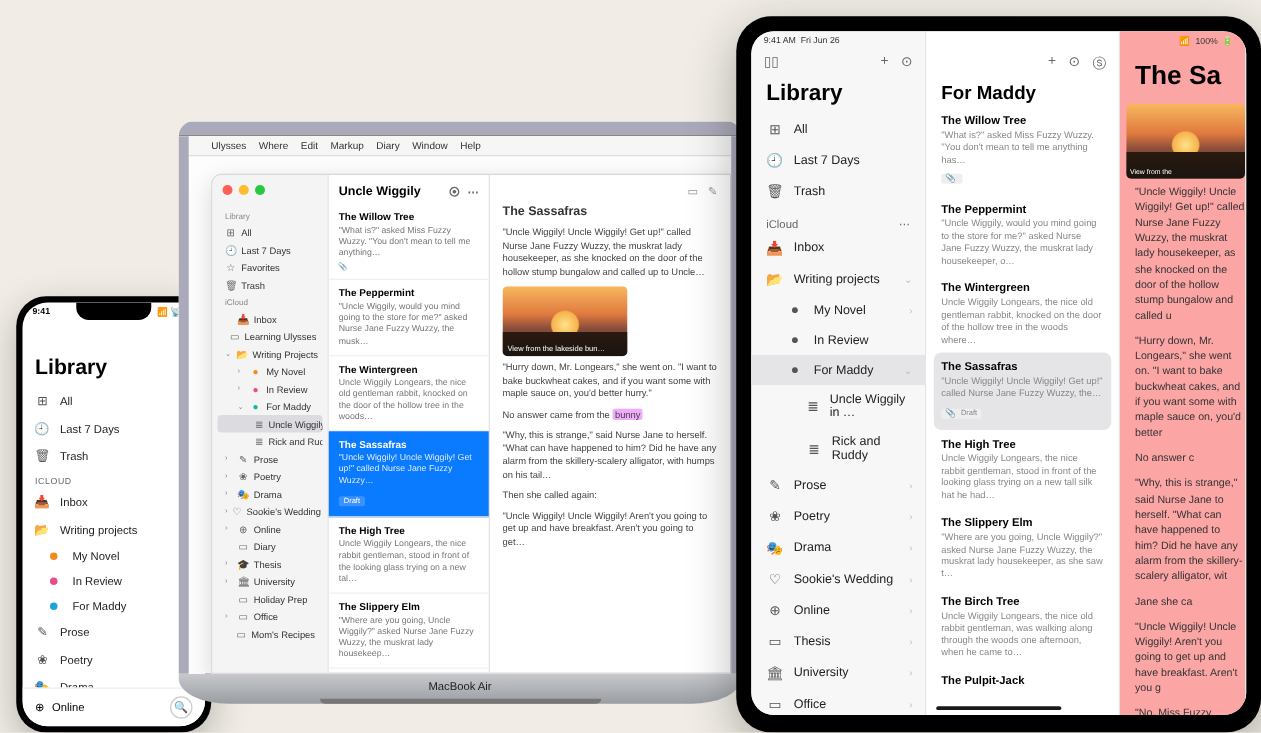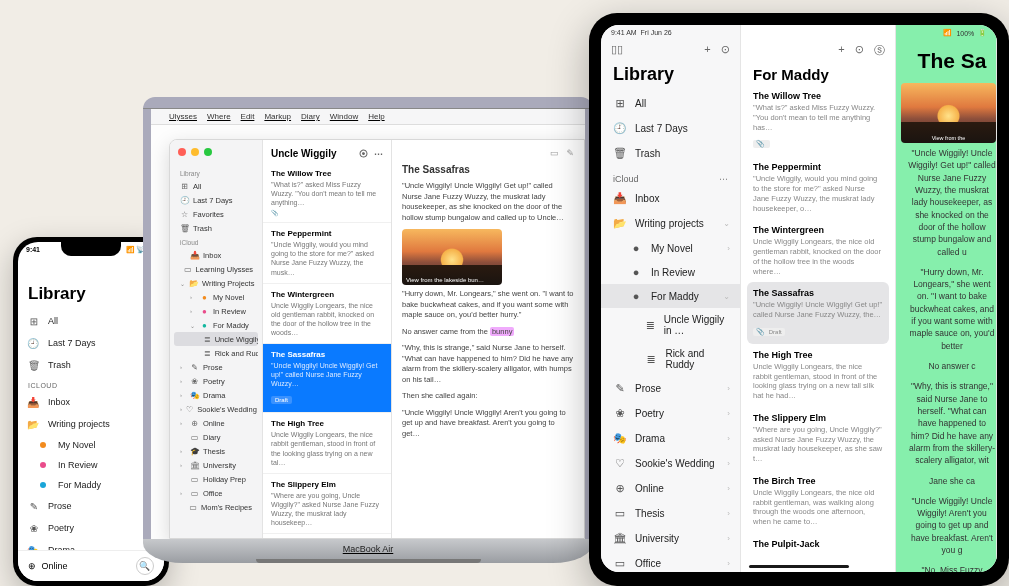--- a/index.html
+++ b/index.html
@@ -18,21 +18,21 @@
   .iph-title { font-size:17px; font-weight:700; padding:30px 10px 6px; }
   .iph-item { display:flex; align-items:center; gap:8px; padding:5px 10px; font-size:9px; color:#222;}
   .iph-item .ic { width:12px; height:12px; display:flex; align-items:center; justify-content:center; font-size:10px; color:#555;}
   .iph-section { font-size:7px; color:#666; padding:6px 10px 2px; letter-spacing:.5px;}
   .iph-sub { padding-left:22px;}
   .iph-sub .dot{ width:6px;height:6px; border-radius:50%; display:inline-block; margin-right:4px;}
   .iph-online { display:flex; align-items:center; justify-content:space-between; padding:6px 10px; font-size:9px; border-top:1px solid #eee; position:absolute; bottom:0; left:0; right:0; background:#fff;}
   .iph-search { width:18px; height:18px; border:1px solid #ccc; border-radius:50%; display:flex; align-items:center; justify-content:center; font-size:9px; color:#666;}
 
   
-  .macbook { position:absolute; left:143px; top:97px; width:450px; height:489px;text-decoration:underline; }
+  .macbook { position:absolute; left:143px; top:97px; width:450px; height:489px; }
   .mac-top { height:12px; background:#aab; border-radius:12px 12px 0 0; border-bottom:1px solid #888;}
   .mac-screen { background:#fdfdfd; height:430px; border-left:8px solid #aab; border-right:8px solid #aab; overflow:hidden; position:relative;}
   .mac-base { height:24px; background:linear-gradient(#c7c9cc,#9a9da2); border-radius:0 0 40px 40px/0 0 20px 20px; text-align:center; font-size:9px; color:#222; line-height:20px;}
   .mac-base::after{content:""; display:block; height:4px; background:#777; width:50%; margin:0 auto; border-radius:0 0 6px 6px;}
   .mac-menubar{ height:16px; background:#f6f6f7; display:flex; align-items:center; gap:10px; padding:0 8px; font-size:8px; color:#333; border-bottom:1px solid #ddd;}
   .mac-menubar span{cursor:default;}
   .mac-window{ position:absolute; left:18px; top:30px; right:0; bottom:0; background:#fff; border:1px solid #d8d8d8; border-radius:8px 0 0 0; box-shadow:0 6px 20px rgba(0,0,0,.15); display:flex; overflow:hidden;}
   .traffic{position:absolute; left:8px; top:8px; display:flex; gap:5px; z-index:3;}
   .traffic span{width:8px;height:8px;border-radius:50%;}
   .t-r{background:#ff5f57;} .t-y{background:#febc2e;} .t-g{background:#28c840;}
@@ -71,21 +71,21 @@
 
   
   .ipad{ position:absolute; left:589px; top:13px; width:420px; height:573px; background:#000; border-radius:28px; padding:12px 12px 14px; box-shadow:0 12px 40px rgba(0,0,0,.3);}
   .ipad-screen{ background:#fff; width:100%; height:100%; border-radius:18px; overflow:hidden; display:flex; position:relative;}
   .ipad-status{position:absolute; top:2px; left:0; right:0; display:flex; justify-content:space-between; font-size:7px; padding:2px 10px; color:#333; z-index:3;}
   .ipad-status .r{display:flex; gap:4px; align-items:center;}
 
   .ipad-col{ border-right:1px solid #e5e5e5; overflow:hidden; display:flex; flex-direction:column;}
   .col1{ width:140px; background:#f7f7f8;}
   .col2{ width:155px; background:#fff;}
-  .col3{ flex:1; background:#86efac;text-align:center;}
+  .col3{ flex:1; background:#fca5a5;}
 
   .ipad-toolbar{display:flex; align-items:center; justify-content:space-between; padding:18px 10px 4px; font-size:11px; color:#666;}
   .ipad-toolbar .icons{display:flex; gap:10px;}
   .ipad-h1{ font-size:18px; font-weight:700; padding:4px 12px 6px;}
   .ipad-h2{ font-size:15px; font-weight:700; padding:4px 12px 2px;}
   .ipad-sub{ font-size:10px; font-weight:700; padding:0 12px 8px;}
 
   .ipad-row{display:flex; align-items:center; gap:8px; padding:6px 12px; font-size:10px; color:#222; position:relative;}
   .ipad-row .ic3{width:14px; font-size:11px; color:#555; text-align:center;}
   .ipad-row .chev3{position:absolute; right:10px; font-size:8px; color:#bbb;}

